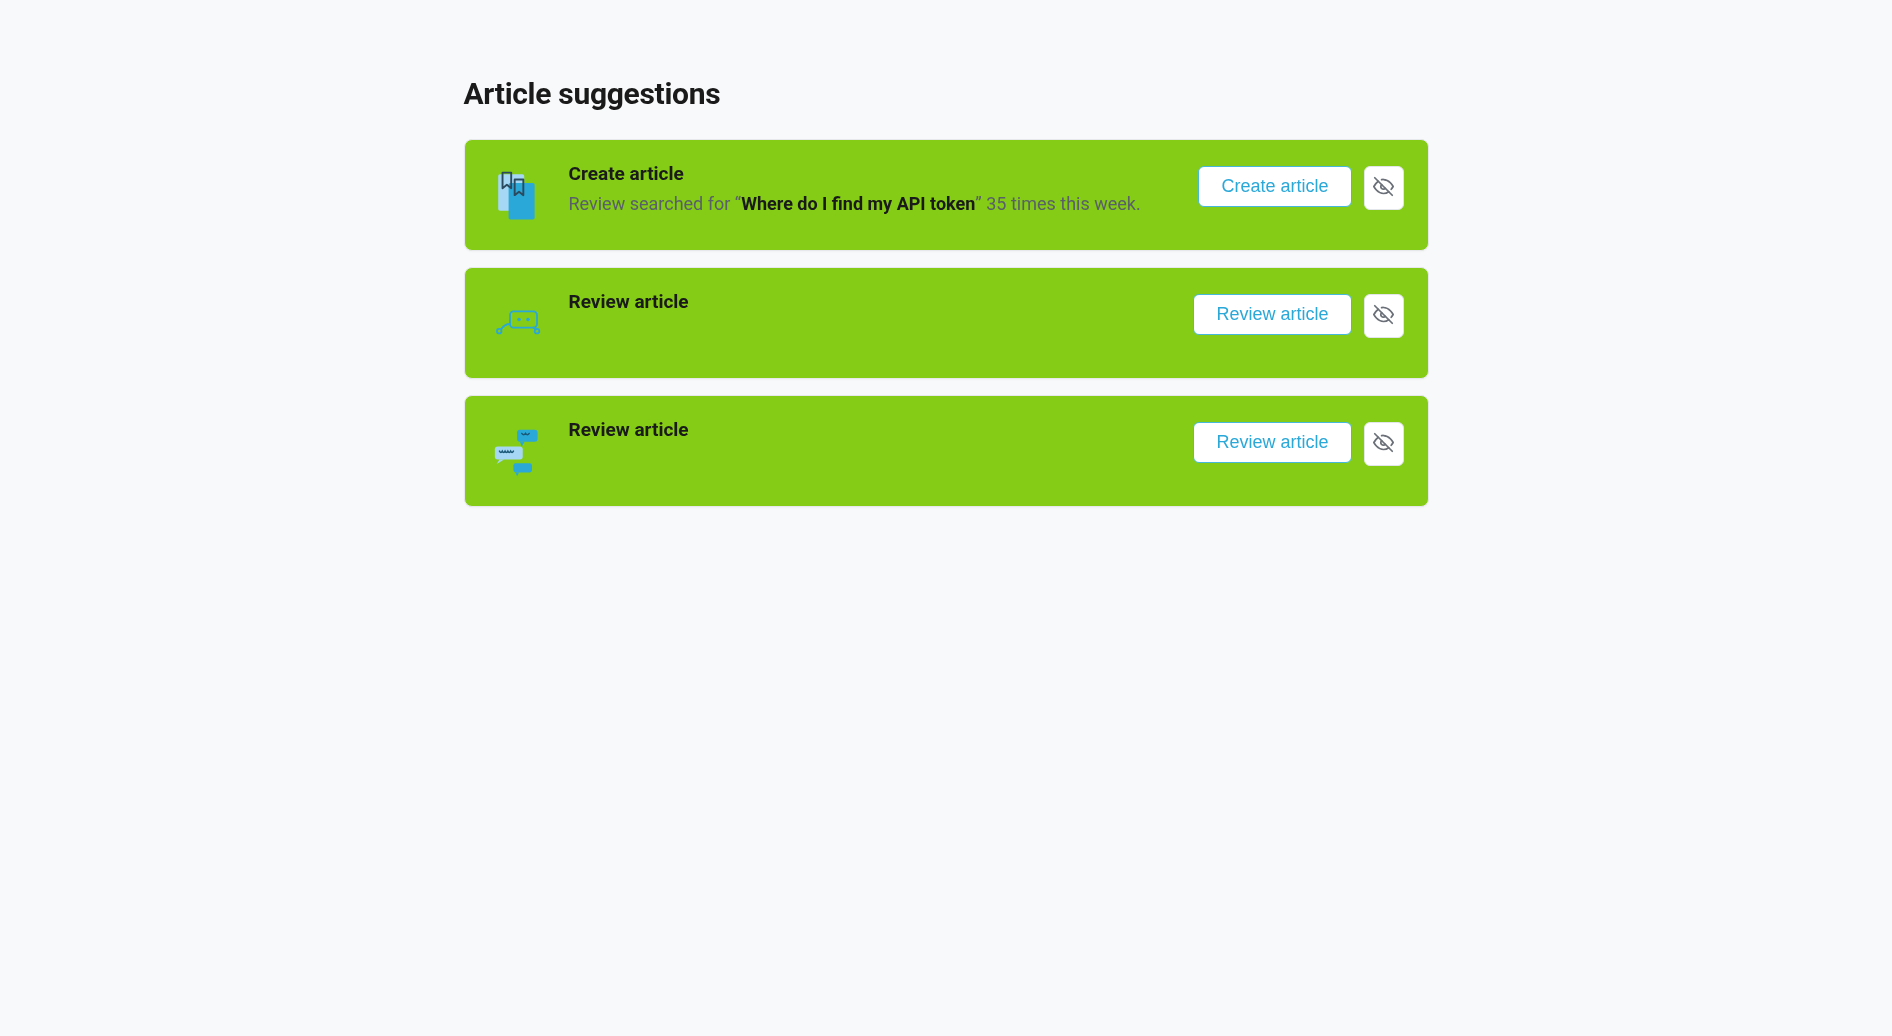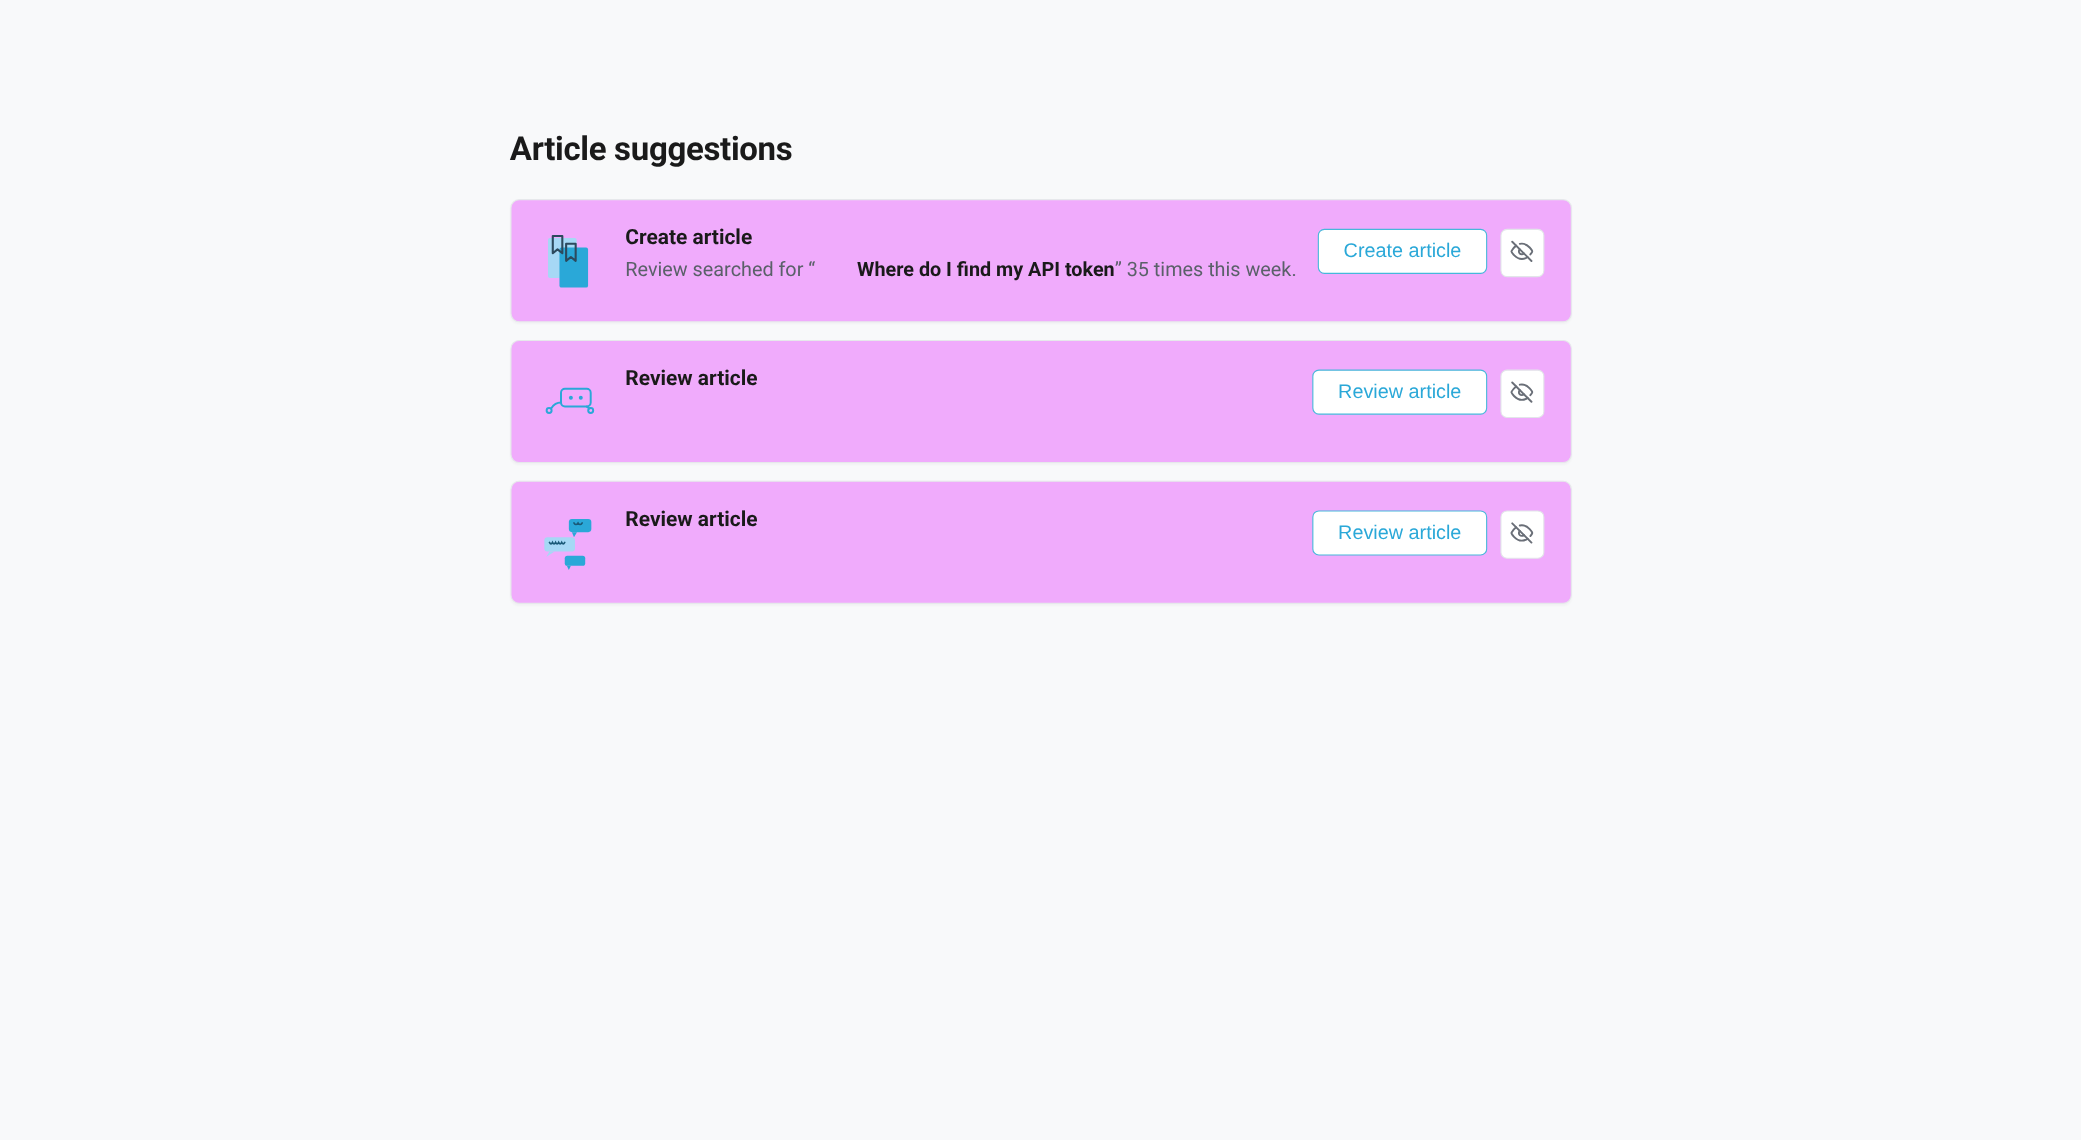--- a/index.html
+++ b/index.html
@@ -10,31 +10,31 @@
   body {
     font-family: -apple-system, BlinkMacSystemFont, "Segoe UI", Roboto, Helvetica, Arial, sans-serif;
     background: #f8f9fa;
     width: 1892px;
     height: 1036px;
     overflow: hidden;
   }
   .container {
     width: 965px;
     margin: 0 auto;
-    padding-top: 118px;
+    padding-top: 76px;
   }
   .section-title {
     font-size: 30px;
     font-weight: 700;
     color: #1a1a1a;
     margin-bottom: 28px;
     letter-spacing: -0.3px;
   }
   .card {
-    background: #f0abfc;
+    background: #84cc16;
     border: 1px solid #e6e8eb;
     border-radius: 8px;
     box-shadow: 0 1px 2px rgba(0,0,0,0.03);
     display: flex;
     align-items: flex-start;
     padding: 22px 24px 24px 24px;
     margin-bottom: 16px;
   }
   .card-icon {
     width: 60px;
@@ -58,21 +58,20 @@
   }
   .card-desc {
     font-size: 18px;
     line-height: 1.55;
     color: #5a6069;
     font-weight: 400;
   }
   .card-desc .bold {
     font-weight: 700;
     color: #1a1a1a;
-    margin-left: 38px;
   }
   .card-actions {
     display: flex;
     align-items: flex-start;
     gap: 12px;
     flex-shrink: 0;
     margin-top: 4px;
   }
   .btn-primary {
     background: #ffffff;

